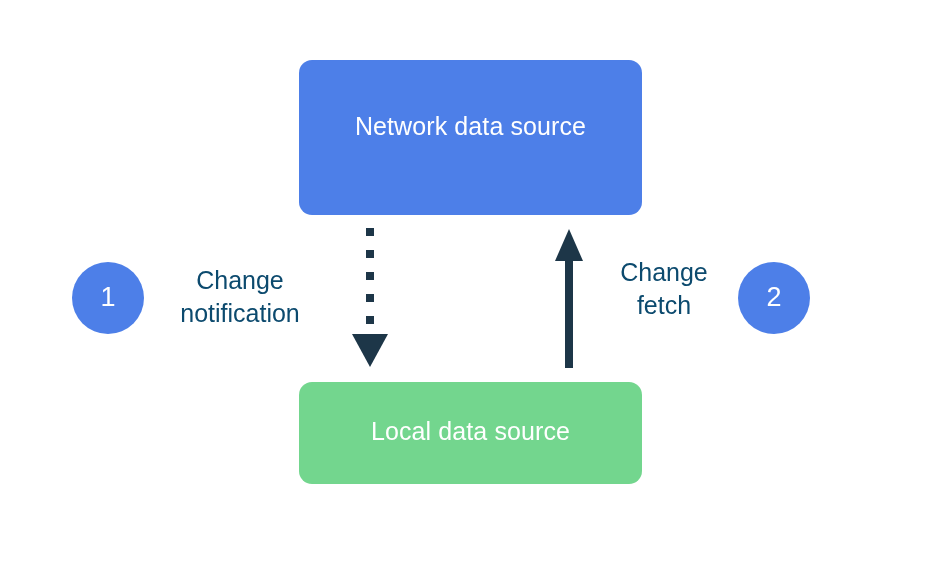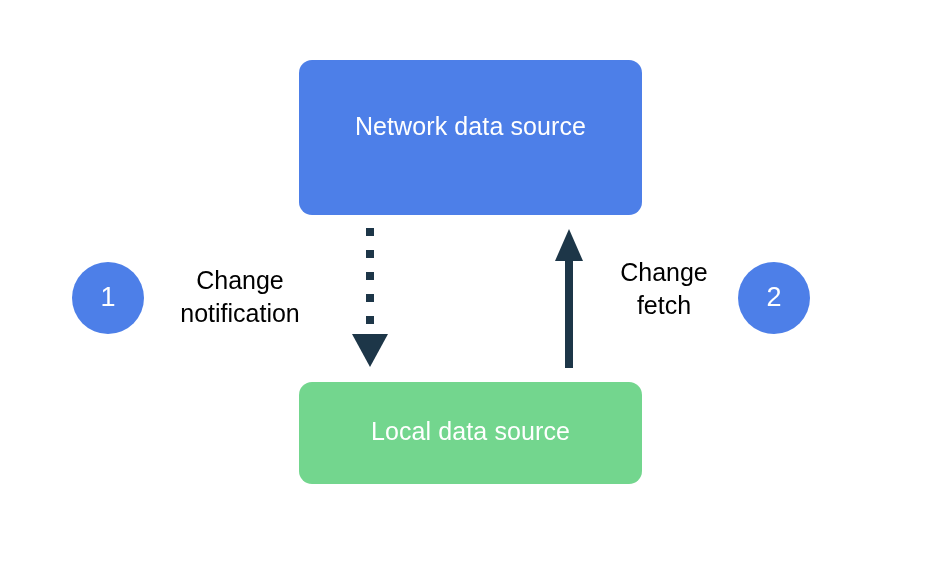--- a/index.html
+++ b/index.html
@@ -72,21 +72,21 @@
     line-height: 1;
     box-sizing: border-box;
   }
   #step-circle-1 { left: 72px;  top: 262px; }
   #step-circle-2 { left: 738px; top: 262px; }
   .step-number { display: block; padding-bottom: 2px; }
 
   
   .edge-label {
     position: absolute;
-    color: #000000;
+    color: #0c4a6e;
     font-size: 25px;
     line-height: 33px;
     text-align: center;
     white-space: pre-line;
   }
   #edge-label-notification {
     left: 154px;
     top: 264px;
     width: 172px;
   }

